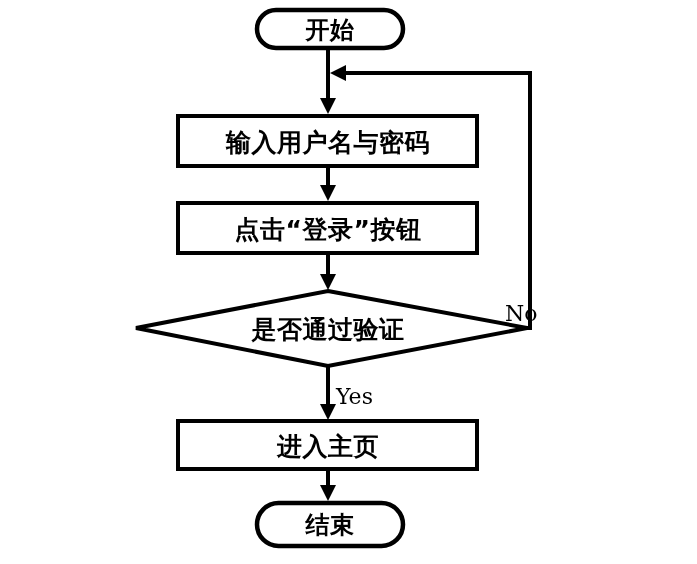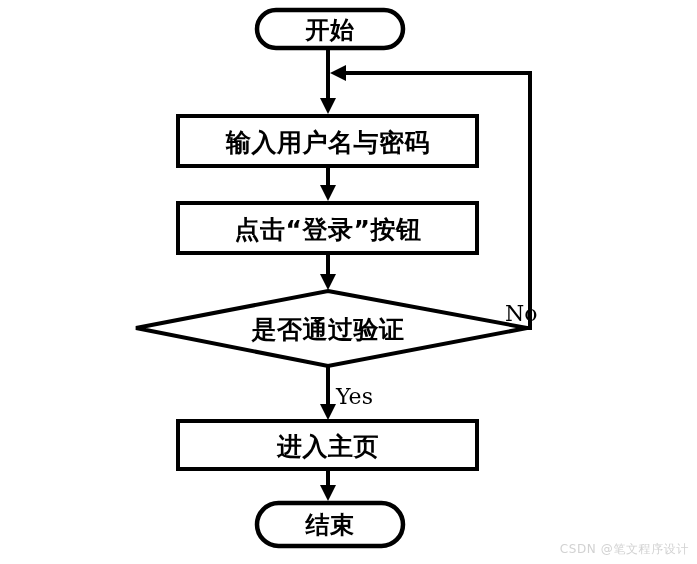--- a/index.html
+++ b/index.html
@@ -157,15 +157,14 @@
       <rect class="terminator-shape" x="257" y="503" width="146" height="43" rx="21.5" ry="21.5"></rect>
       <text class="terminator-label" x="330" y="525">结束</text>
     </g>
 
     <text class="edge-label" x="336" y="396">Yes</text>
 
     <text class="edge-label" x="505" y="313">No</text>
 
   </svg>
 
-  <div class="watermark-text">CSDN @笔文程序设计</div>
 
 </div>
 
 </body></html>

